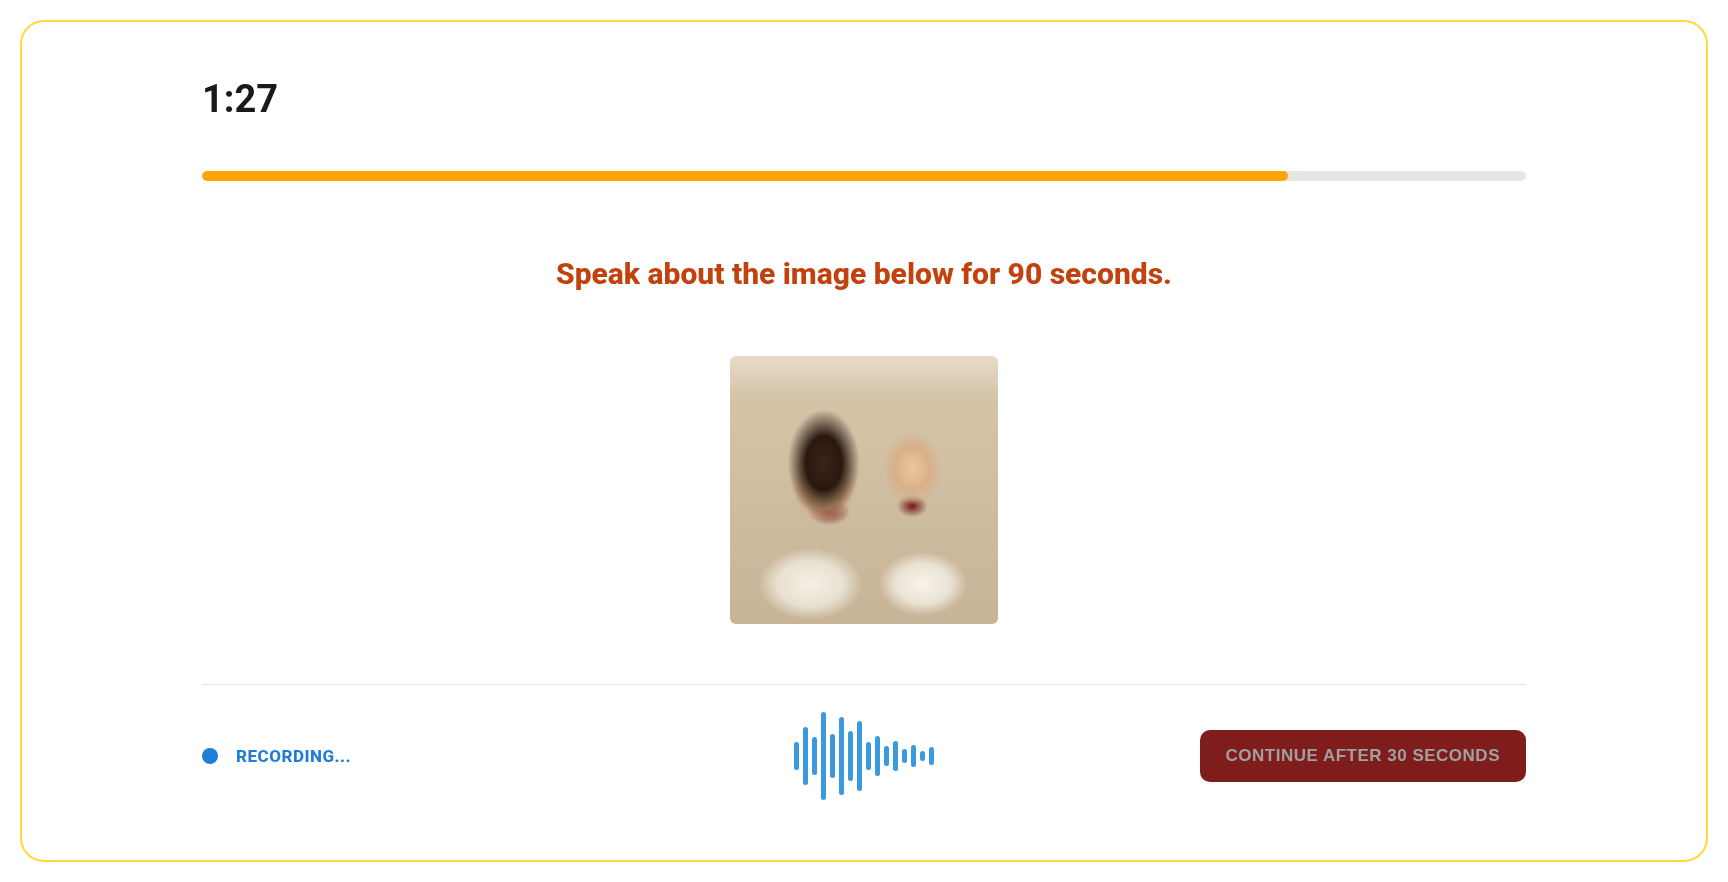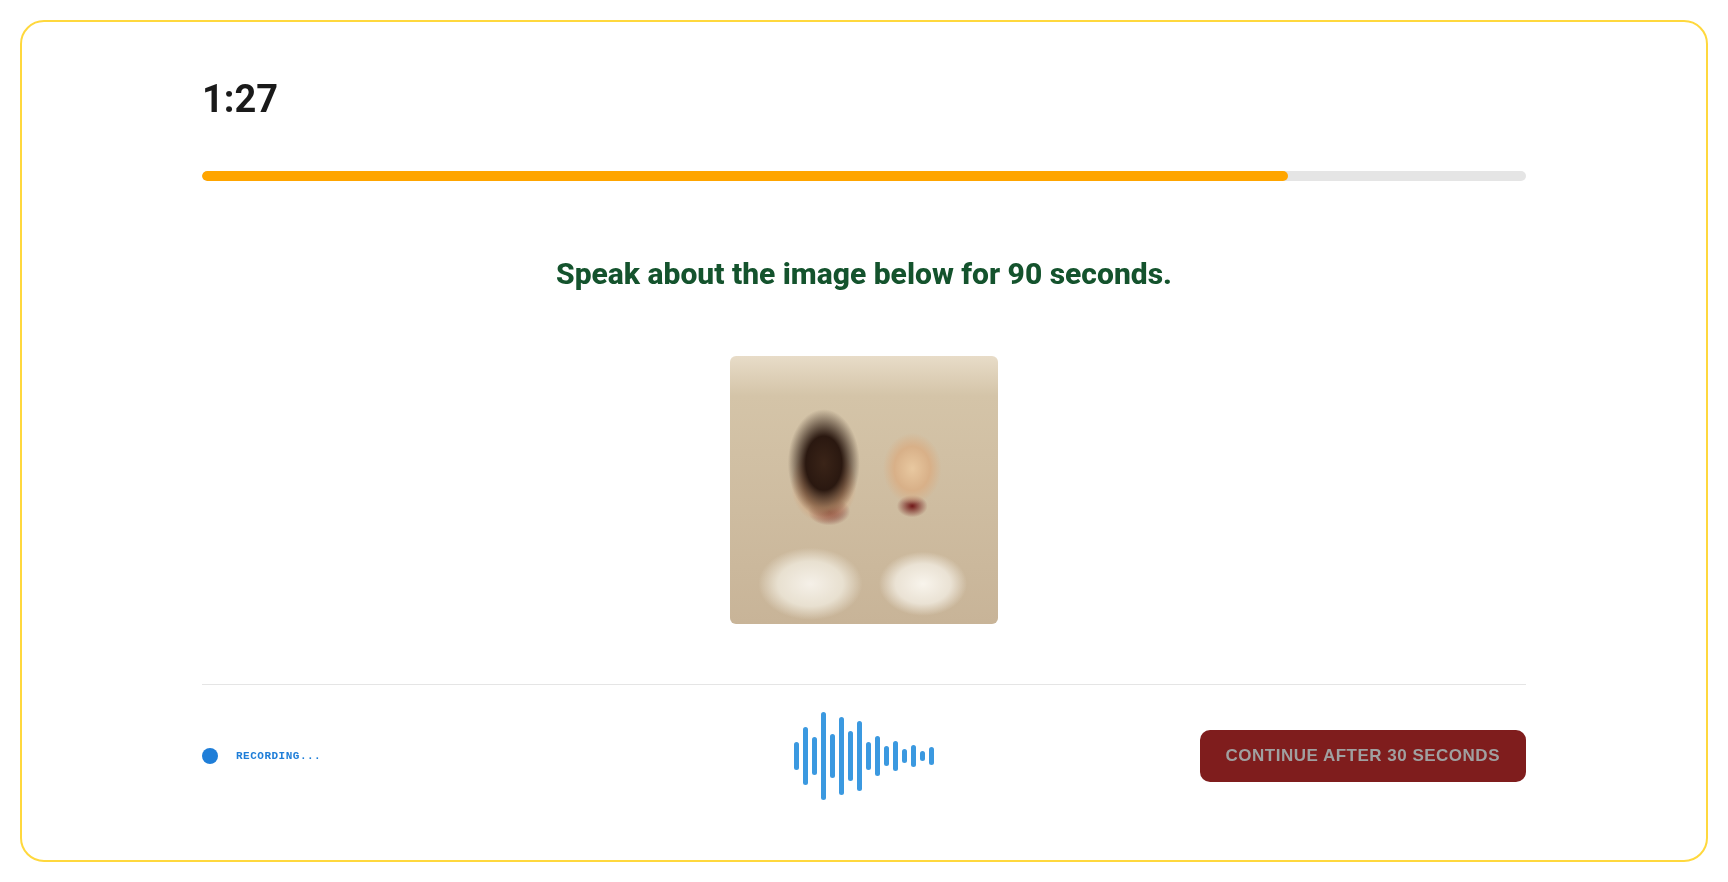--- a/index.html
+++ b/index.html
@@ -46,21 +46,21 @@
       width: 82%;
       height: 100%;
       background: #ffa500;
       border-radius: 10px;
     }
 
     .instruction {
       text-align: center;
       font-size: 30px;
       font-weight: 800;
-      color: #14532d;
+      color: #c2410c;
       margin-bottom: 65px;
     }
 
     .image-wrapper {
       display: flex;
       justify-content: center;
       margin-bottom: 60px;
     }
 
     .prompt-image {
@@ -106,25 +106,24 @@
     }
 
     .recording-dot {
       width: 16px;
       height: 16px;
       border-radius: 50%;
       background: #1f7ed8;
     }
 
     .recording-text {
-      font-size: 11px;
+      font-size: 17px;
       font-weight: 800;
       color: #1f7ed8;
       letter-spacing: 0.5px;
-      font-family: Liberation Mono, monospace;
     }
 
     .waveform-container {
       position: absolute;
       left: 50%;
       transform: translateX(-50%);
       display: flex;
       align-items: center;
       gap: 4px;
       height: 90px;

